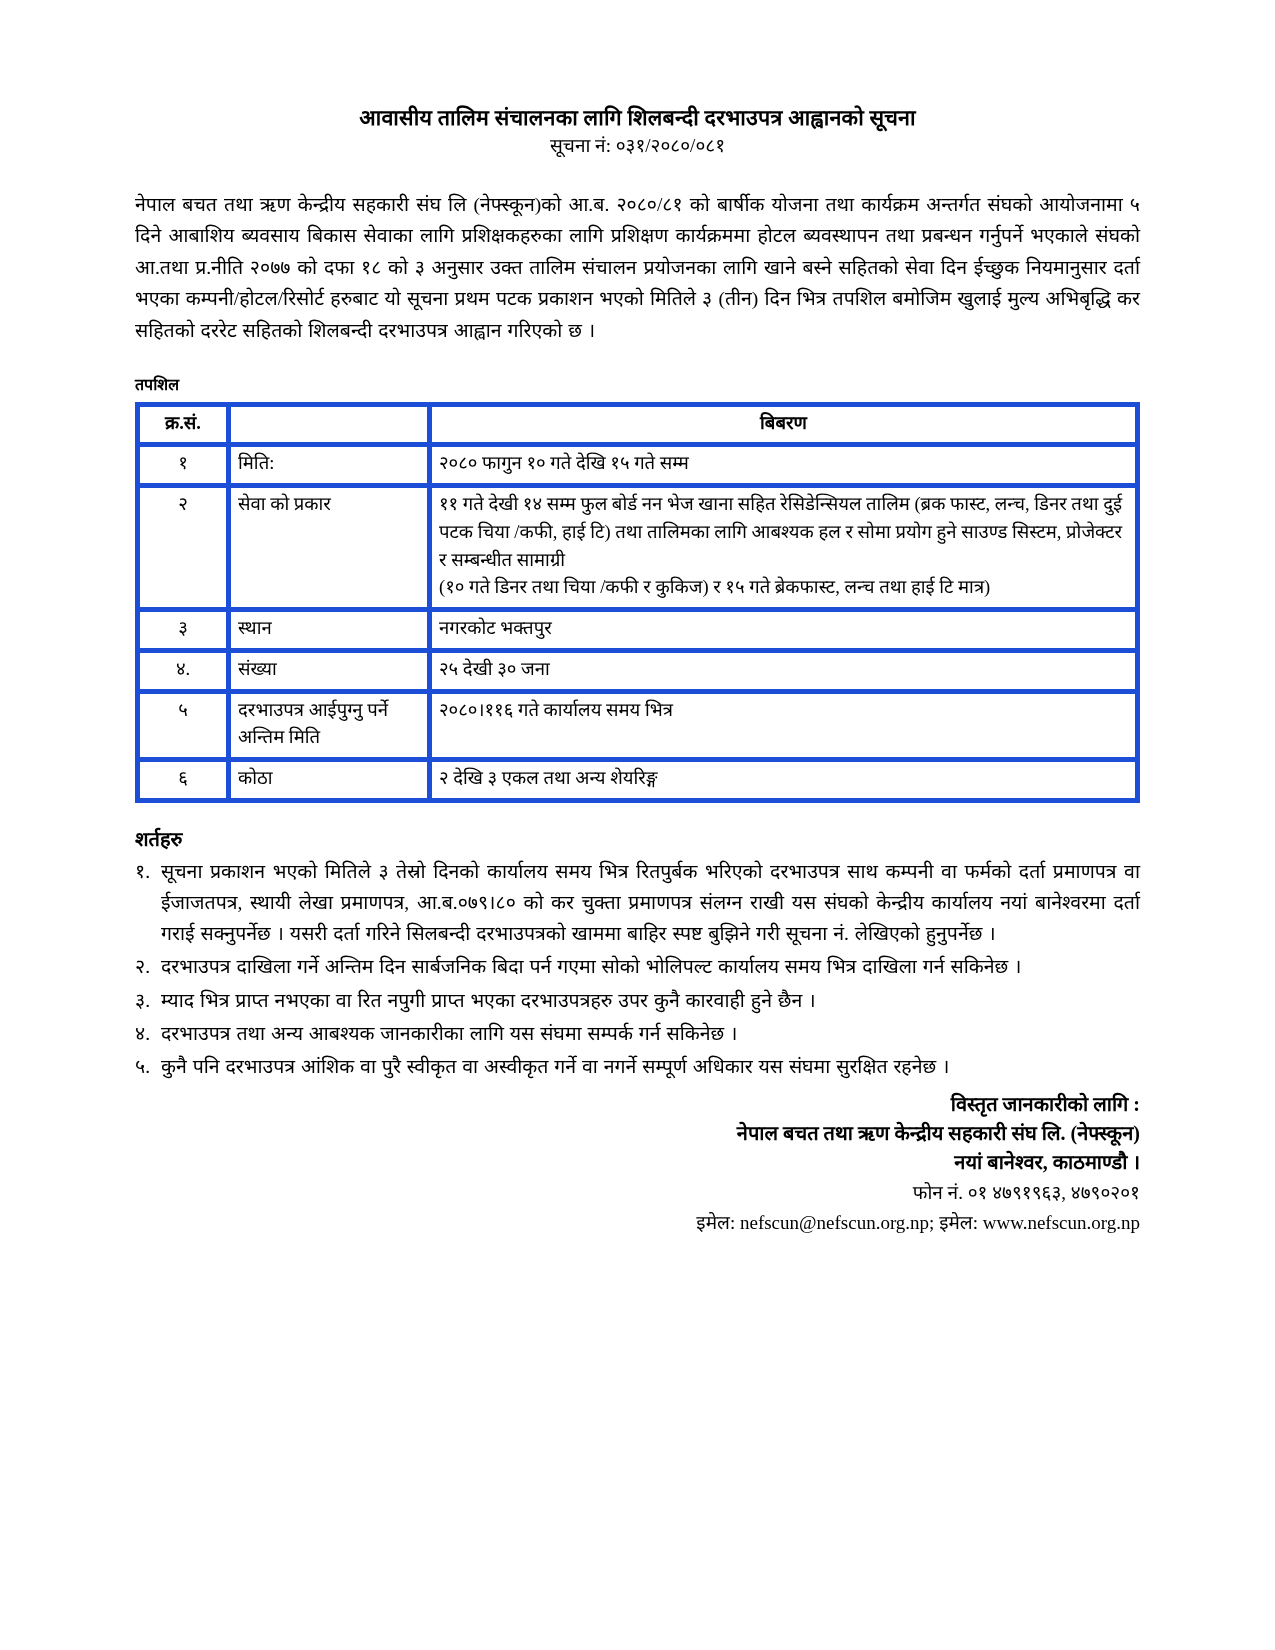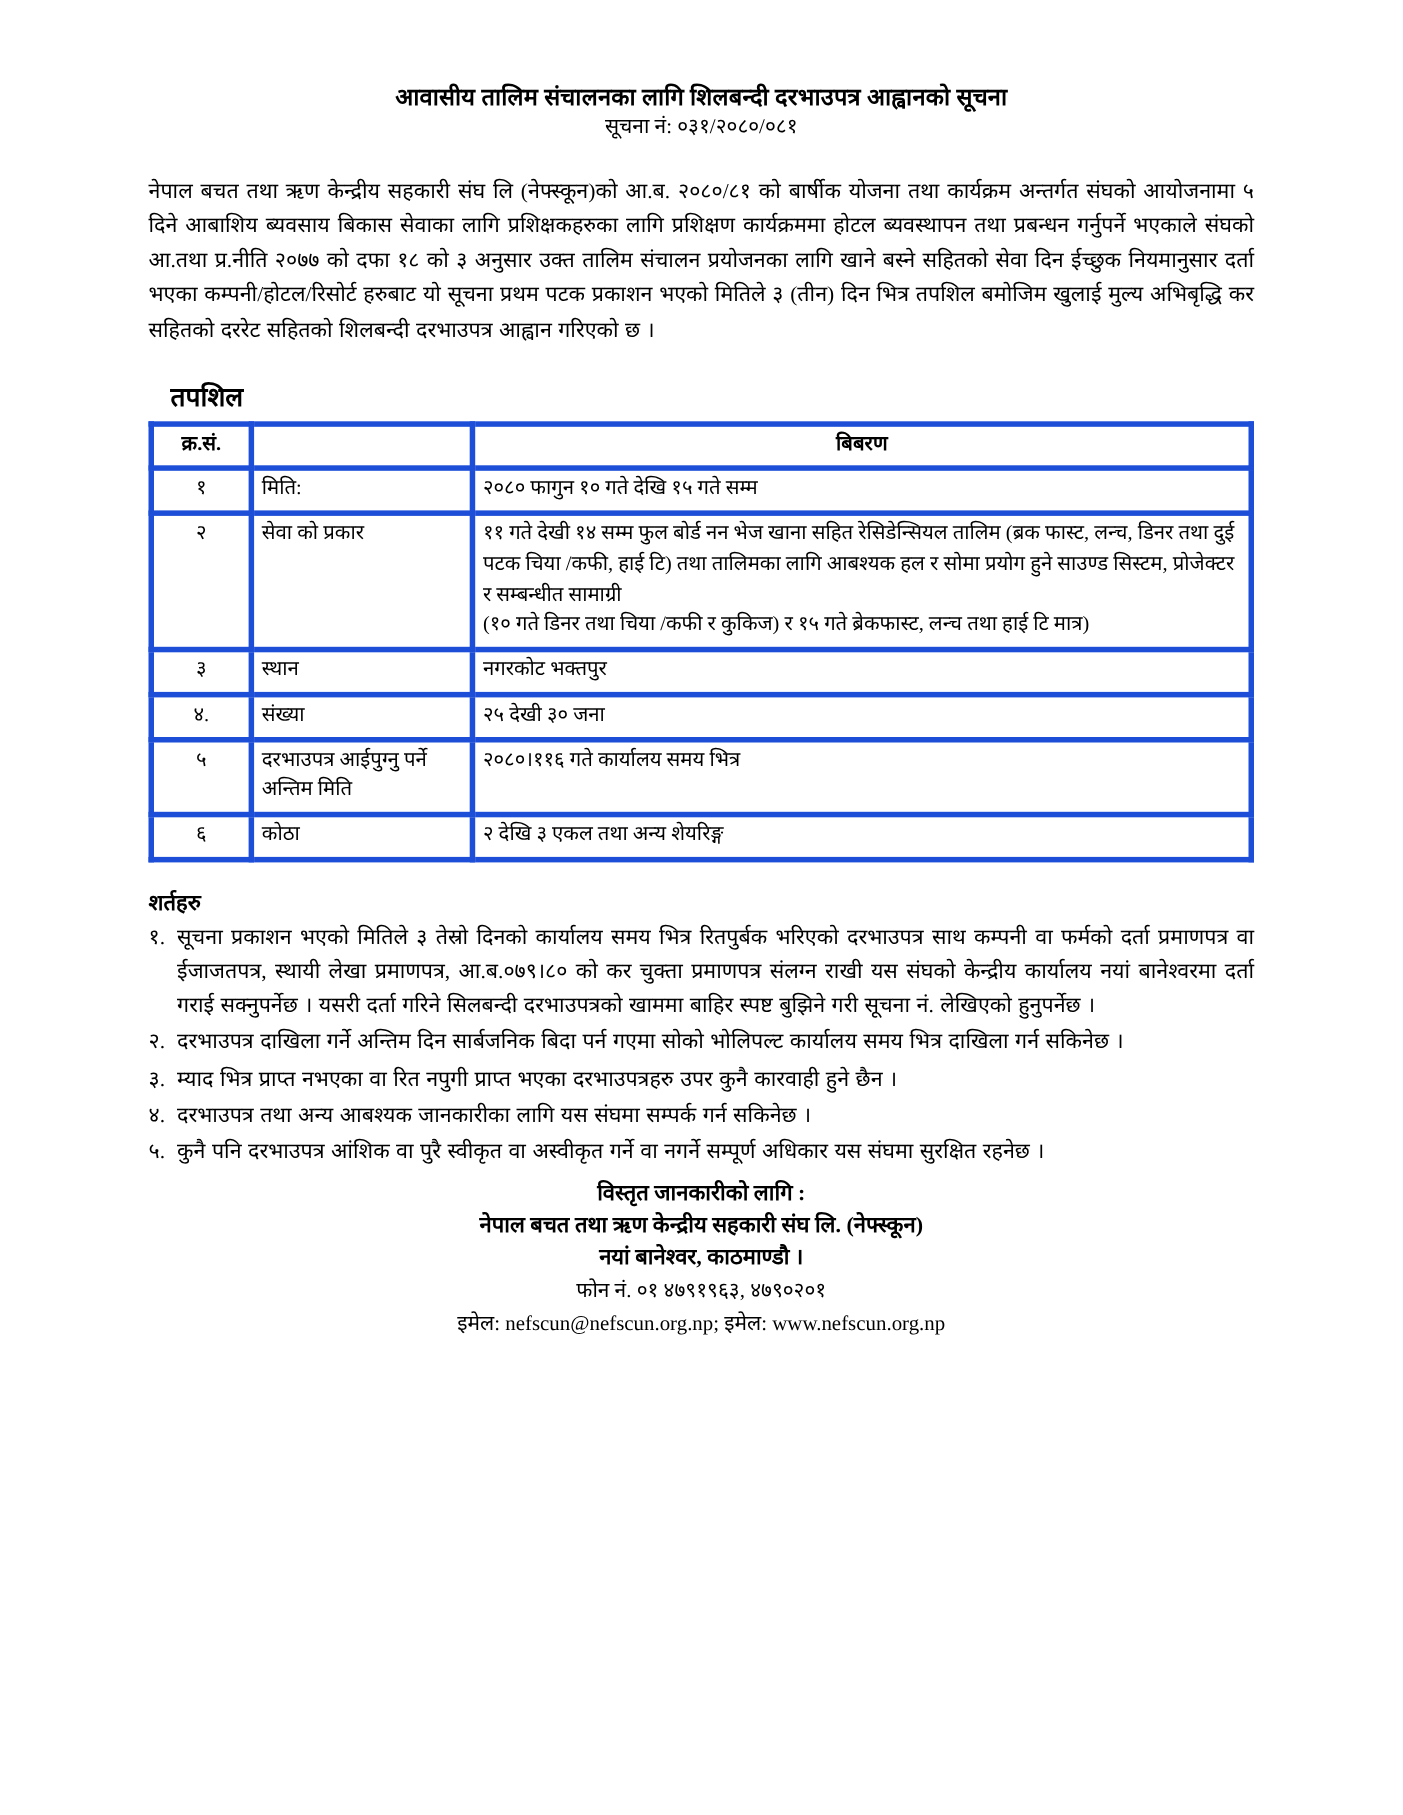--- a/index.html
+++ b/index.html
@@ -10,21 +10,21 @@
   body {
     width: 1275px;
     height: 1650px;
     font-family: "Liberation Serif", "DejaVu Serif", serif;
     color: #000000;
   }
   .page {
     width: 1275px;
     height: 1650px;
     box-sizing: border-box;
-    padding: 74px 135px 0 135px;
+    padding: 104px 135px 0 135px;
     position: relative;
   }
   .title-block {
     text-align: center;
   }
   .doc-title {
     font-size: 21.5px;
     font-weight: bold;
     letter-spacing: 0.2px;
     line-height: 1.35;
@@ -41,25 +41,24 @@
   }
   .body-para {
     margin-top: 30px;
     font-size: 19.5px;
     line-height: 1.62;
     text-align: justify;
     text-justify: inter-word;
     word-spacing: 1px;
   }
   .section-heading {
-    font-size: 24px;
+    font-size: 16px;
     font-weight: bold;
     margin-top: 26px;
     margin-bottom: 7px;
-    margin-left: 20px;
   }
   table.detail {
     border-collapse: collapse;
     width: 100%;
     table-layout: fixed;
   }
   table.detail td, table.detail th {
     border: 5px solid #1d4ed8;
     padding: 3px 7px 5px 7px;
     font-size: 18.5px;
@@ -94,21 +93,21 @@
   ol.terms li .num {
     flex: 0 0 auto;
     width: 26px;
   }
   ol.terms li .txt {
     flex: 1 1 auto;
     text-align: justify;
     word-spacing: 1px;
   }
   .footer-block {
-    text-align: center;
+    text-align: right;
     margin-top: 8px;
   }
   .footer-bold {
     font-size: 20px;
     font-weight: bold;
     line-height: 1.45;
   }
   .footer-normal {
     font-size: 19px;
     line-height: 1.45;

